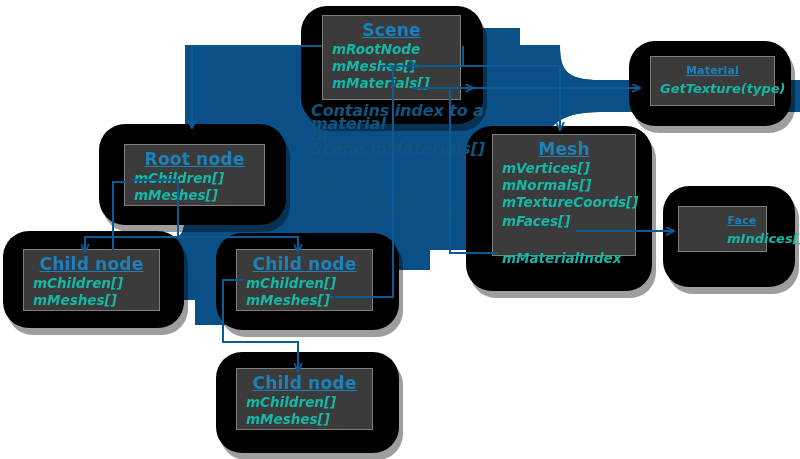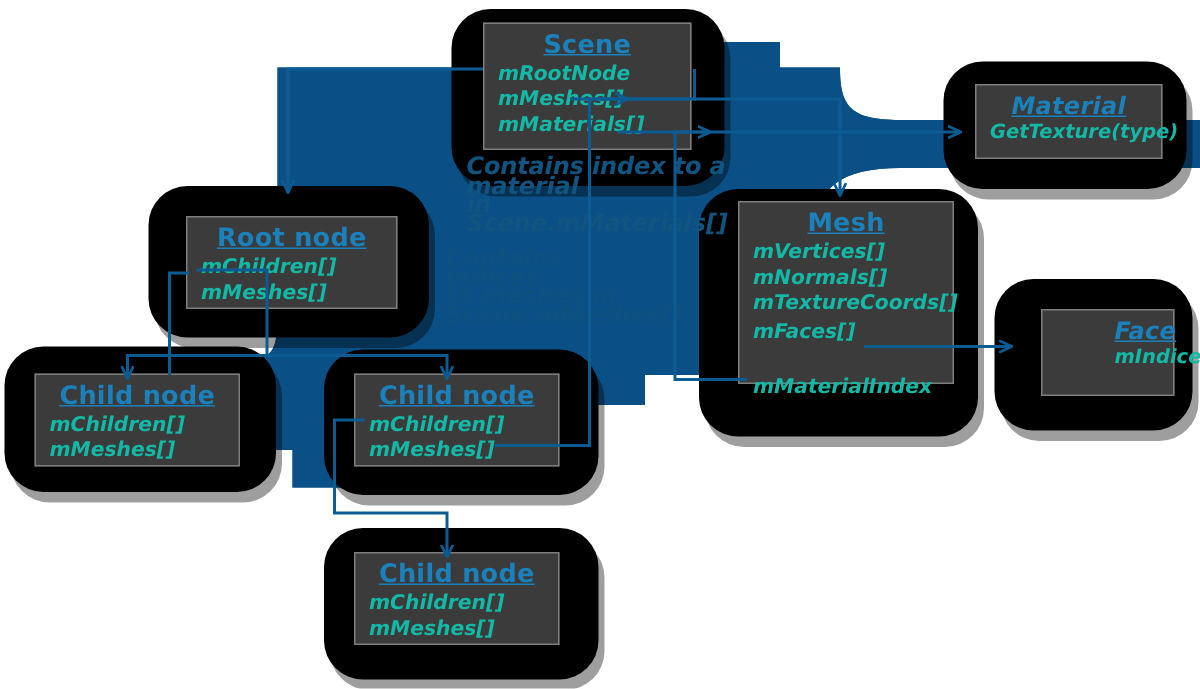--- a/index.html
+++ b/index.html
@@ -27,21 +27,21 @@
   .box .title{
     display:block;text-align:center;color:#1a81bd;
     font-weight:bold;font-style:normal;text-decoration:underline;
     font-size:17px;line-height:21px;letter-spacing:.2px;
     white-space:nowrap;
   }
   .box .field{
     display:block;font-style:italic;font-weight:bold;
     font-size:13.5px;line-height:17px;color:#14b8a6;white-space:nowrap;
   }
-  .box.small .title{font-size:16px;line-height:20px;font-style:italic;}
+  .box.small .title{font-size:11px;line-height:20px;}
   .box.small .field{font-size:13px;line-height:16px;}
 
   
   .note{
     position:absolute;font-style:italic;font-weight:bold;
     font-size:16px;line-height:12.5px;white-space:pre-line;
     letter-spacing:-.1px;
   }
   .note.onblack{color:#10547f;}
   .note.onblue{color:#0f5280;opacity:.92;}
@@ -102,21 +102,21 @@
 
   <div class="box" style="left:492px;top:134px;width:144px;height:122px;">
     <span class="title">Mesh</span>
     <span class="field">mVertices[]</span>
     <span class="field">mNormals[]</span>
     <span class="field">mTextureCoords[]</span>
     <span class="field" style="margin-top:2px;">mFaces[]</span>
     <span class="field" style="margin-top:20px;">mMaterialIndex</span>
   </div>
 
-  <div class="box small" style="left:694px;top:206px;width:89px;height:58px;text-align:center;padding-left:48px;">
+  <div class="box small" style="left:678px;top:206px;width:89px;height:46px;text-align:center;padding-left:48px;">
     <span class="title">Face</span>
     <span class="field" style="text-align:center;">mIndices[]</span>
   </div>
 
   <div class="box" style="left:124px;top:144px;width:141px;height:62px;">
     <span class="title">Root node</span>
     <span class="field">mChildren[]</span>
     <span class="field">mMeshes[]</span>
   </div>
 

